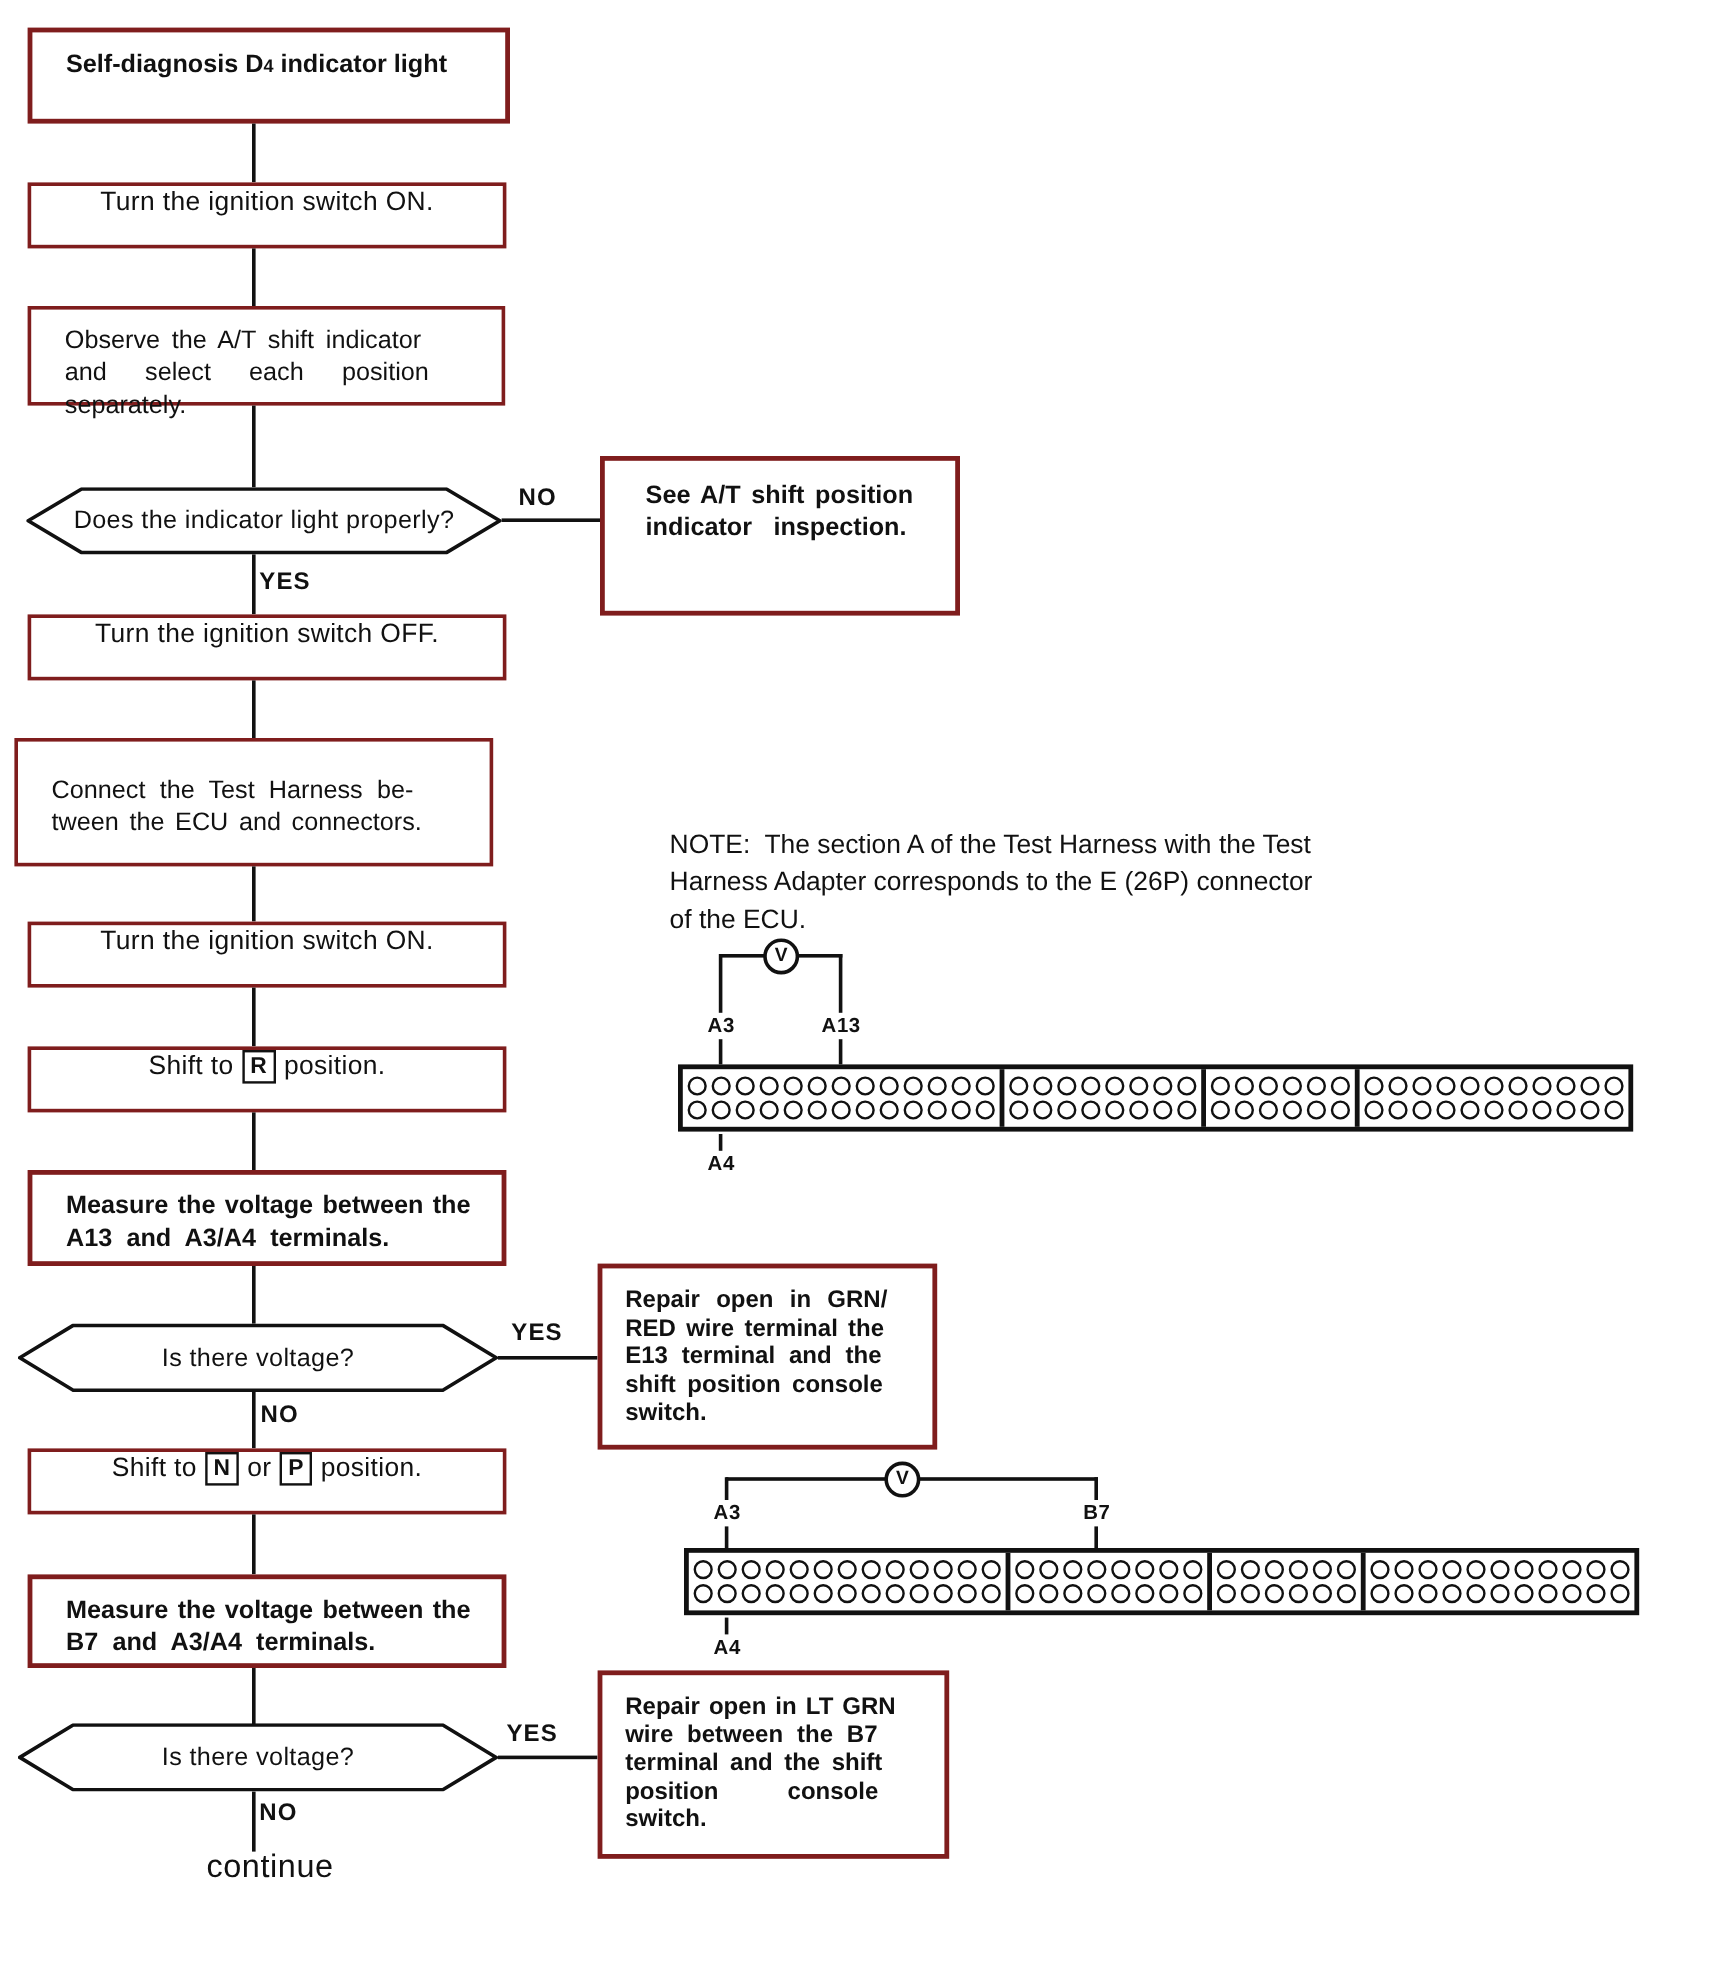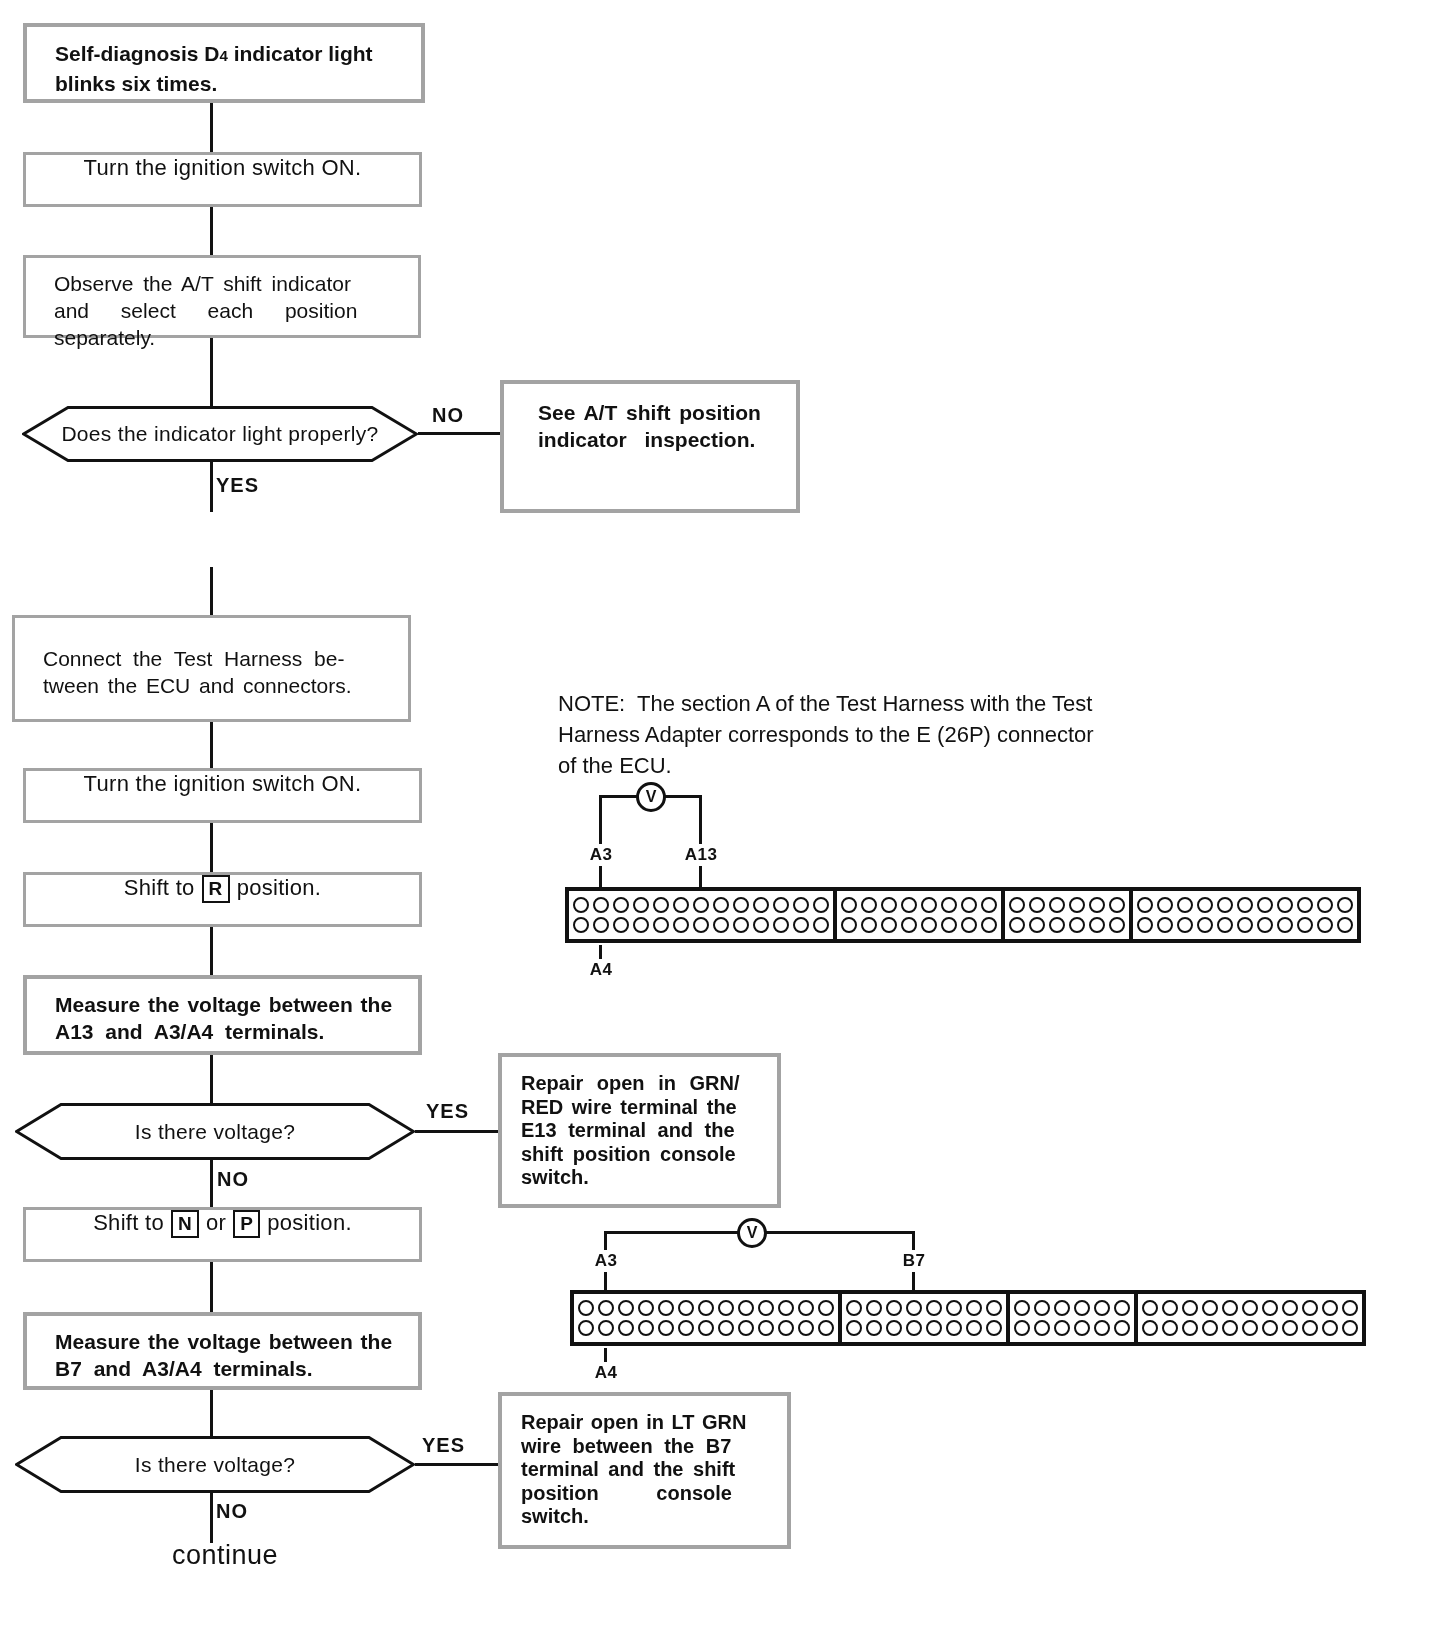--- a/index.html
+++ b/index.html
@@ -1,20 +1,20 @@
 <!DOCTYPE html>
 <html><head>
 <meta charset="utf-8">
 <style>
   html,body{margin:0;padding:0;background:#fff;}
   #page{position:relative;width:1440px;height:1648px;background:#ffffff;
         font-family:"Liberation Sans", sans-serif;color:#111;overflow:hidden;}
 
   
-  .fbox{position:absolute;box-sizing:border-box;border:3px solid #a3a3a3;background:#fff;}
+  .fbox{position:absolute;box-sizing:border-box;border:3px solid #7f1d1d;background:#fff;}
   .fbox.bold{border-width:4px;font-weight:bold;}
   .center{display:flex;align-items:flex-start;justify-content:center;}
   .plain-label{font-size:22px;letter-spacing:.3px;}
   .lines{display:block;}
   .lines span{display:block;}
 
   
   .ws2{word-spacing:2px;} .ws3{word-spacing:3px;} .ws4{word-spacing:4px;}
   .ws6{word-spacing:6px;} .ws8{word-spacing:8px;} .ws12{word-spacing:12px;}
   .ws26{word-spacing:26px;} .ws52{word-spacing:52px;}
@@ -62,21 +62,20 @@
   .start-text{padding:13px 10px 0 28px;font-size:21px;line-height:28px;font-weight:bold;}
   .sub4{font-size:15px;}
 </style>
 </head>
 <body>
 
 <div id="page">
 
   <div class="fbox bold start-text" style="left:23px;top:23px;width:402px;height:80px;">
     <span><span>Self-diagnosis D</span><span class="sub4">4</span><span> indicator light</span></span>
-    <span style="display:block">blinks six times.</span>
   </div>
 
   <div class="vline" style="left:210px;top:103px;height:49px;"></div>
 
   <div class="fbox center plain-label" style="left:23px;top:152px;width:399px;height:55px;">
     <span>Turn the ignition switch ON.</span>
   </div>
 
   <div class="vline" style="left:210px;top:207px;height:48px;"></div>
 
@@ -103,20 +102,23 @@
   <div class="fbox bold" style="left:500px;top:380px;width:300px;height:133px;padding:15px 0 0 34px;font-size:21px;line-height:27px;">
     <span class="lines">
       <span class="ws3">See A/T shift position</span>
       <span class="ws12">indicator inspection.</span>
     </span>
   </div>
 
   <div class="vline" style="left:210px;top:462px;height:50px;"></div>
   <div class="branch-label" style="left:216px;top:474px;">YES</div>
 
+  <div class="fbox center plain-label" style="left:23px;top:512px;width:399px;height:55px;">
+    <span>Turn the ignition switch OFF.</span>
+  </div>
 
   <div class="vline" style="left:210px;top:567px;height:48px;"></div>
 
   <div class="fbox padtext" style="left:12px;top:615px;width:399px;height:107px;padding-top:27px;">
     <span class="lines">
       <span class="ws6">Connect the Test Harness be-</span>
       <span class="ws3">tween the ECU and connectors.</span>
     </span>
   </div>
 

